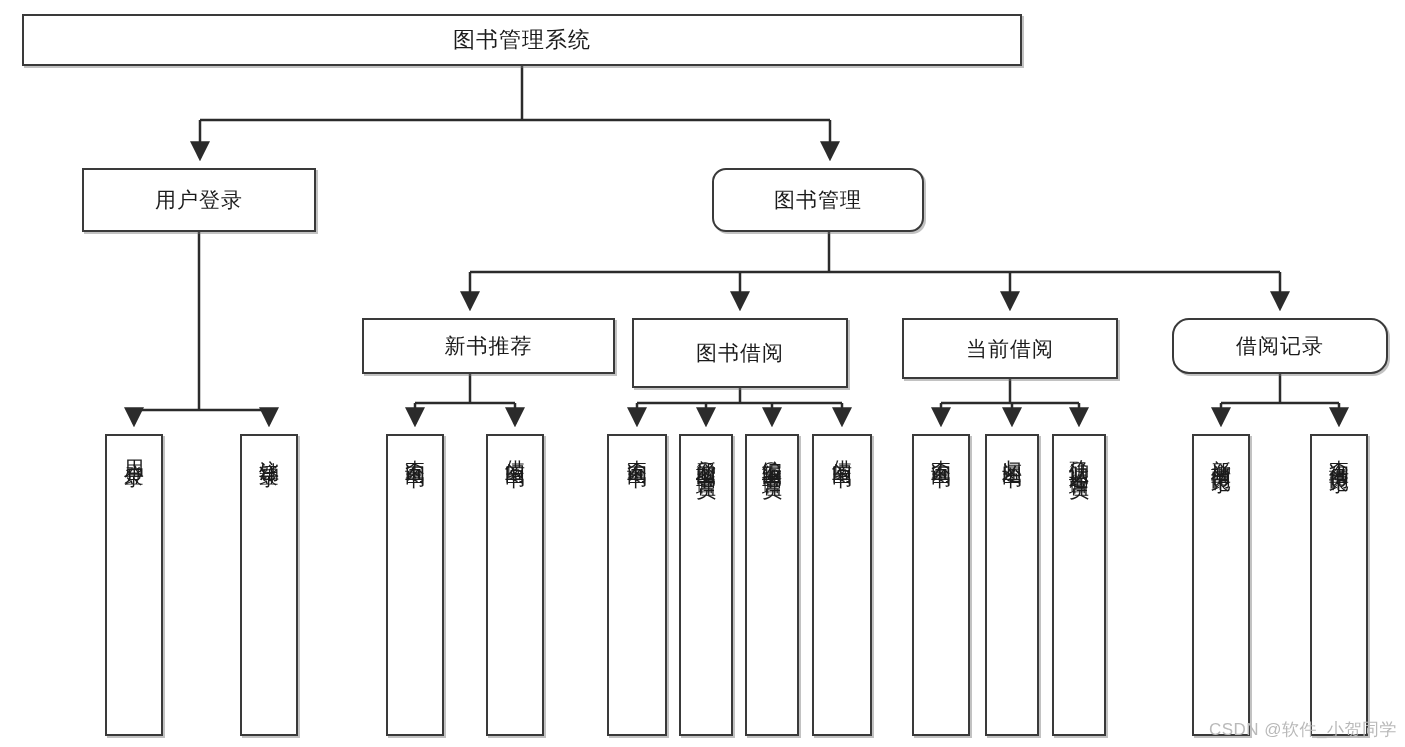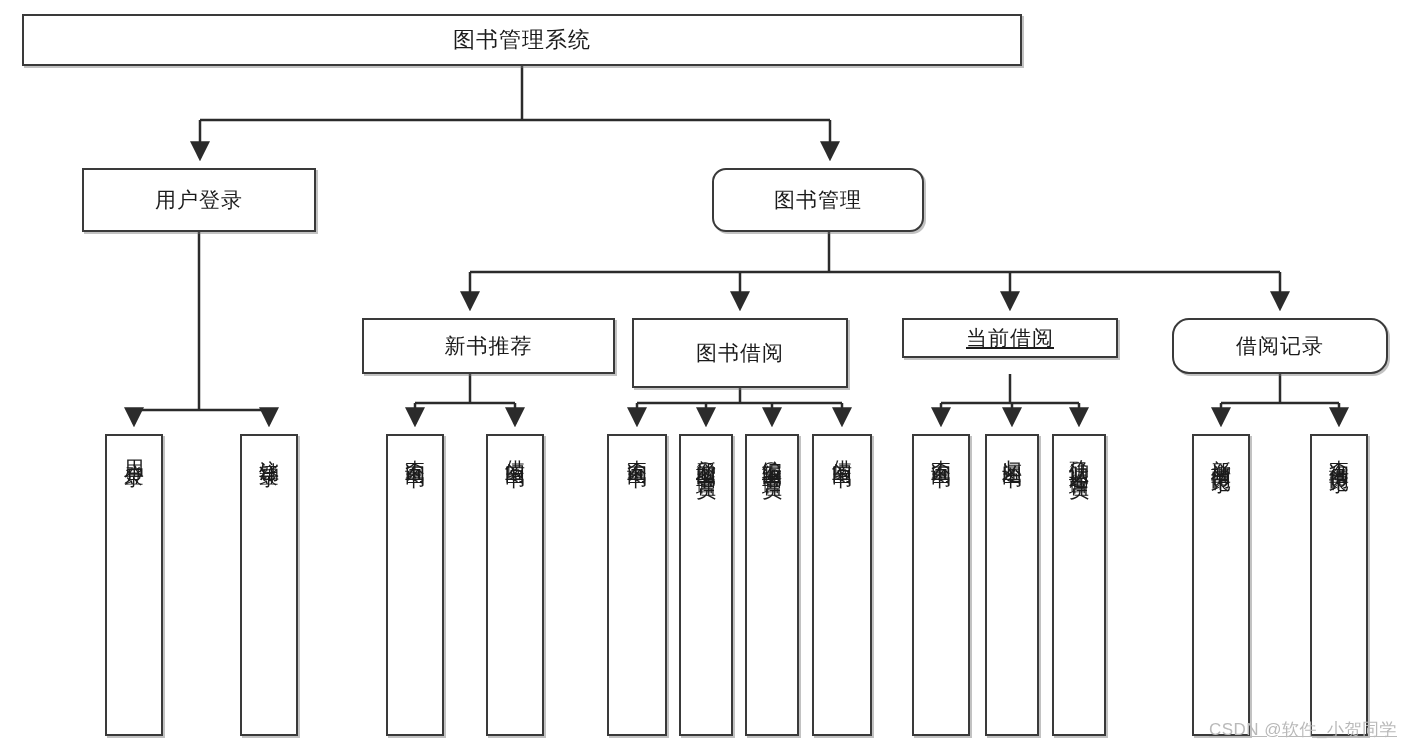--- a/index.html
+++ b/index.html
@@ -60,21 +60,20 @@
   }
   .watermark {
     position: absolute;
     right: 8px;
     bottom: 6px;
     font-size: 17px;
     color: #b9b9b9;
     letter-spacing: 0.5px;
     white-space: nowrap;
     user-select: none;
-    text-decoration: underline;
   }
 </style>
 </head>
 <body>
 
 <div id="canvas">
 
   <svg id="wires" viewBox="0 0 1405 747" xmlns="http://www.w3.org/2000/svg">
     <defs>
       <marker id="arrow" viewBox="0 0 12 12" refX="10" refY="6" markerWidth="8" markerHeight="8" orient="auto-start-reverse">
@@ -135,21 +134,21 @@
   <div class="node h-node" style="left:712px; top:168px; width:212px; height:64px;border-radius:14px;">
     <span>图书管理</span>
   </div>
 
   <div class="node h-node" style="left:362px; top:318px; width:253px; height:56px;">
     <span>新书推荐</span>
   </div>
   <div class="node h-node" style="left:632px; top:318px; width:216px; height:70px;">
     <span>图书借阅</span>
   </div>
-  <div class="node h-node" style="left:902px; top:318px; width:216px; height:40px;text-decoration:underline;">
+  <div class="node h-node" style="left:902px; top:318px; width:216px; height:61px;">
     <span>当前借阅</span>
   </div>
   <div class="node h-node" style="left:1172px; top:318px; width:216px; height:56px;border-radius:17px;">
     <span>借阅记录</span>
   </div>
 
   <div class="node v-node" style="left:105px; top:434px; width:58px; height:302px;">
     <span class="vtext">用户登录</span>
   </div>
   <div class="node v-node" style="left:240px; top:434px; width:58px; height:302px;">

